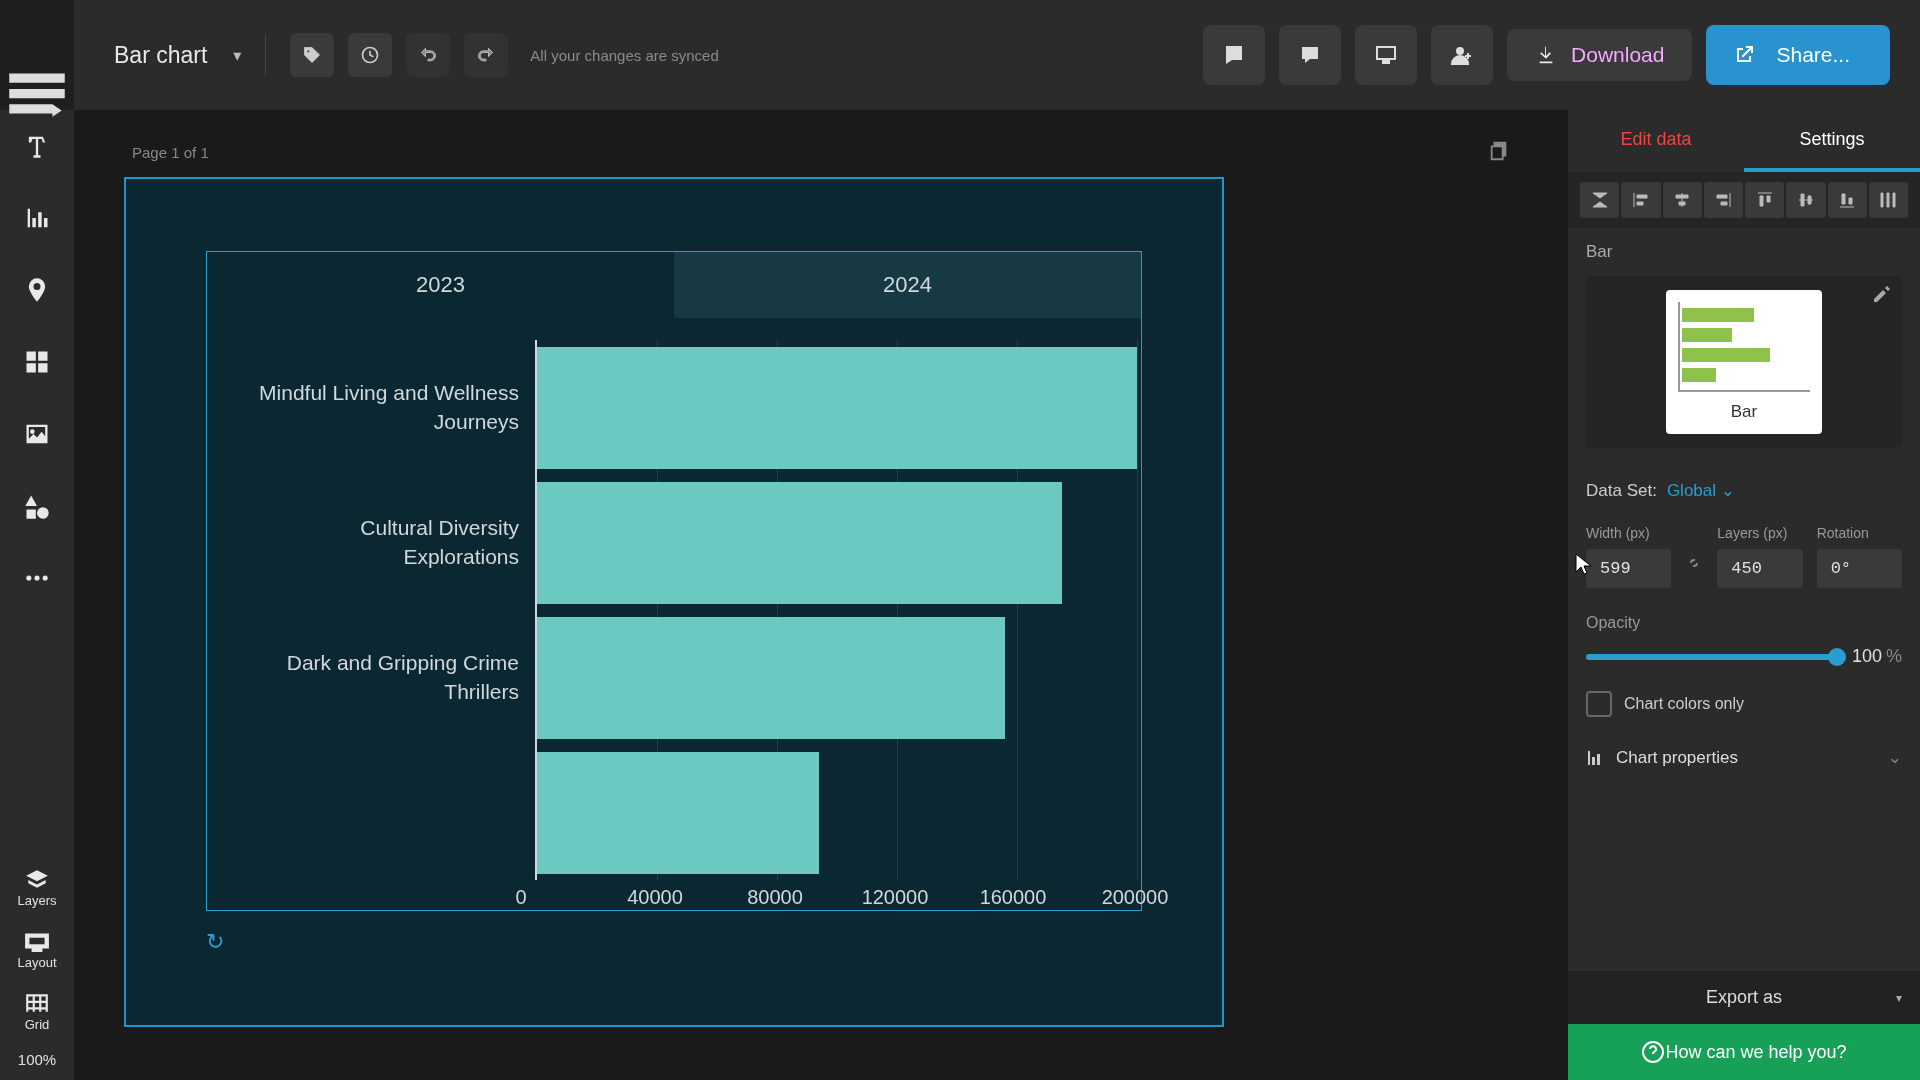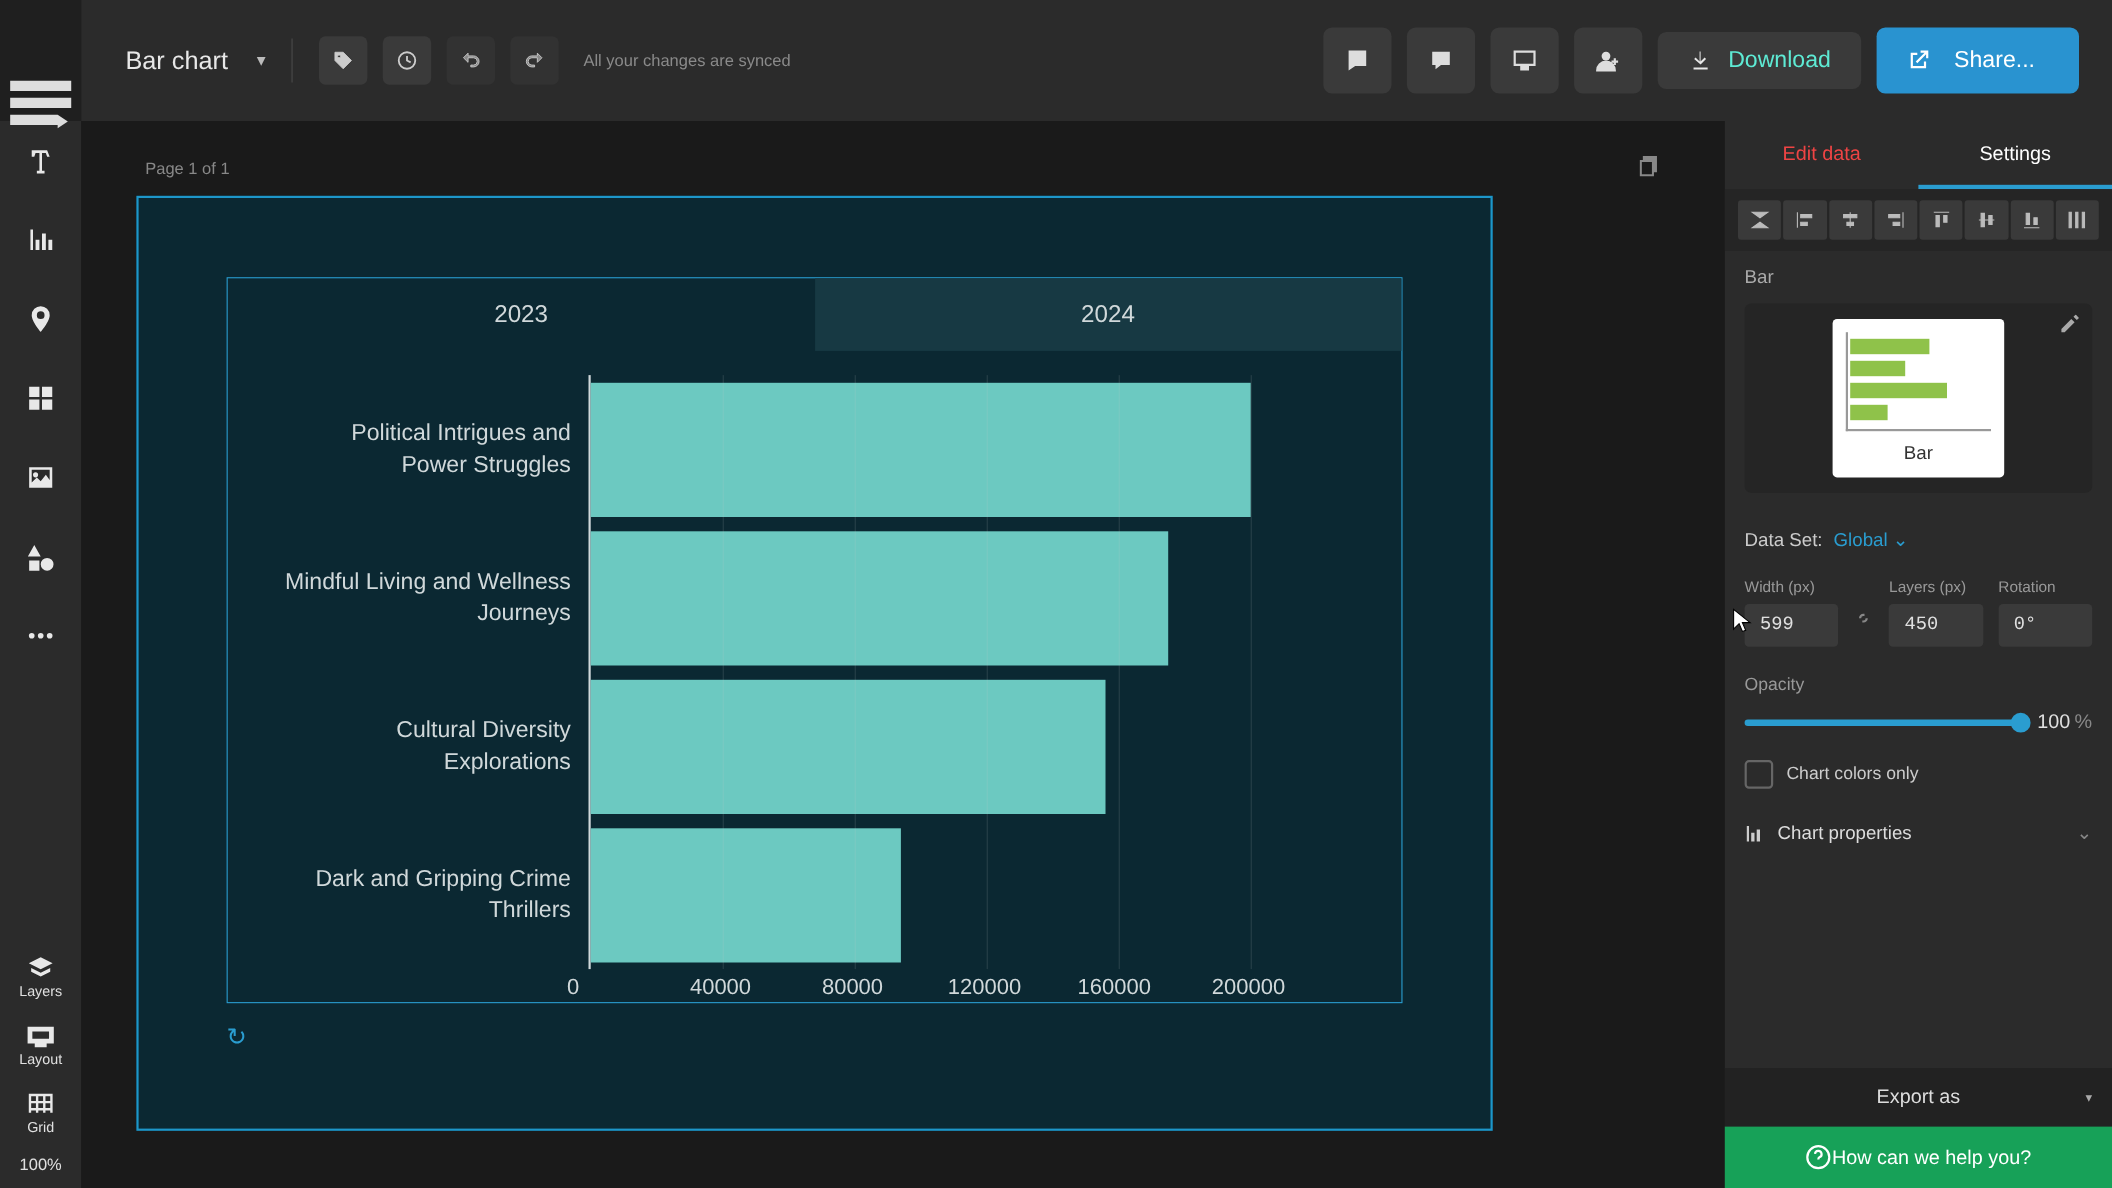--- a/index.html
+++ b/index.html
@@ -24,29 +24,29 @@
 .doc-title { font-size: 23px; color: #e8e8e8; font-weight: 400; margin-right: 12px; }
 .chev { color: #bbb; font-size: 16px; }
 .vsep { width: 1px; height: 40px; background: #4a4a4a; margin: 0 10px; }
 .tbtn { width: 44px; height: 44px; background: #3a3a3a; border-radius: 6px; display: flex; align-items: center; justify-content: center; cursor: pointer; }
 .tbtn svg { width: 20px; height: 20px; fill: #ccc; stroke: #ccc; }
 .tbtn-dark { background: #323232; }
 .sync { color: #8a8a8a; font-size: 15px; margin-left: 8px; }
 .topbar-spacer { flex: 1; }
 .act-btn { width: 62px; height: 60px; background: #3a3a3a; border-radius: 8px; display: flex; align-items: center; justify-content: center; cursor: pointer; }
 .act-btn svg { width: 24px; height: 24px; fill: #ddd; }
-.dl-btn { height: 52px; background: #3a3a3a; border-radius: 8px; display: flex; align-items: center; padding: 0 28px; gap: 14px; color: #5eead4; font-size: 21px; cursor: pointer; }
+.dl-btn { height: 52px; background: #3a3a3a; border-radius: 8px; display: flex; align-items: center; padding: 0 28px; gap: 14px; color: #f0abfc; font-size: 21px; cursor: pointer; }
 .share-btn { height: 60px; background: #2993d0; border-radius: 8px; display: flex; align-items: center; padding: 0 40px 0 26px; gap: 20px; color: #fff; font-size: 21px; cursor: pointer; }
 
 
 .workspace { flex: 1; display: flex; background: #1a1a1a; }
 .canvas-wrap { flex: 1; padding: 30px 50px; }
 .page-lbl { color: #888; font-size: 15px; margin-bottom: 12px; display: flex; align-items: center; justify-content: space-between; padding-left: 8px; padding-right: 8px; }
 .page-icon svg { width: 22px; height: 22px; fill: #888; }
-.canvas { width: 1233px; height: 850px; background: #0b2832; border: 2px solid #1d96c9; position: relative; padding: 72px 80px 0 80px; }
+.canvas { width: 1100px; height: 850px; background: #0b2832; border: 2px solid #1d96c9; position: relative; padding: 72px 80px 0 80px; }
 .chart-box { border: 1px solid #2a9dd0; background: #0b2832; }
 
 
 .tabs { display: flex; }
 .tab { flex: 1; text-align: center; padding: 20px 0; font-size: 22px; color: #d0d8da; cursor: pointer; }
 .tab.active { background: #173943; }
 .plot { display: flex; padding-top: 22px; }
 .ylabels { width: 328px; display: flex; flex-direction: column; }
 .ylabels .row { height: 135px; display: flex; align-items: center; justify-content: flex-end; text-align: right; padding-right: 16px; color: #d0d8da; font-size: 21px; line-height: 1.35; }
 .bars { flex: 1; position: relative; border-left: 2px solid #d0d8da; }
@@ -259,23 +259,20 @@
         </div>
         <div class="canvas">
           <div class="chart-box">
             <div class="tabs">
               <div class="tab">2023</div>
               <div class="tab active">2024</div>
             </div>
             <div class="plot">
               <div class="ylabels">
                 <div class="row">
-                    <span style="max-width:260px">Political Intrigues and Power Struggles</span>
-                  </div>
-                <div class="row">
                     <span style="max-width:260px">Mindful Living and Wellness Journeys</span>
                   </div>
                 <div class="row">
                     <span style="max-width:260px">Cultural Diversity Explorations</span>
                   </div>
                 <div class="row">
                     <span style="max-width:260px">Dark and Gripping Crime Thrillers</span>
                   </div>
               </div>
               <div class="bars" id="bars">

